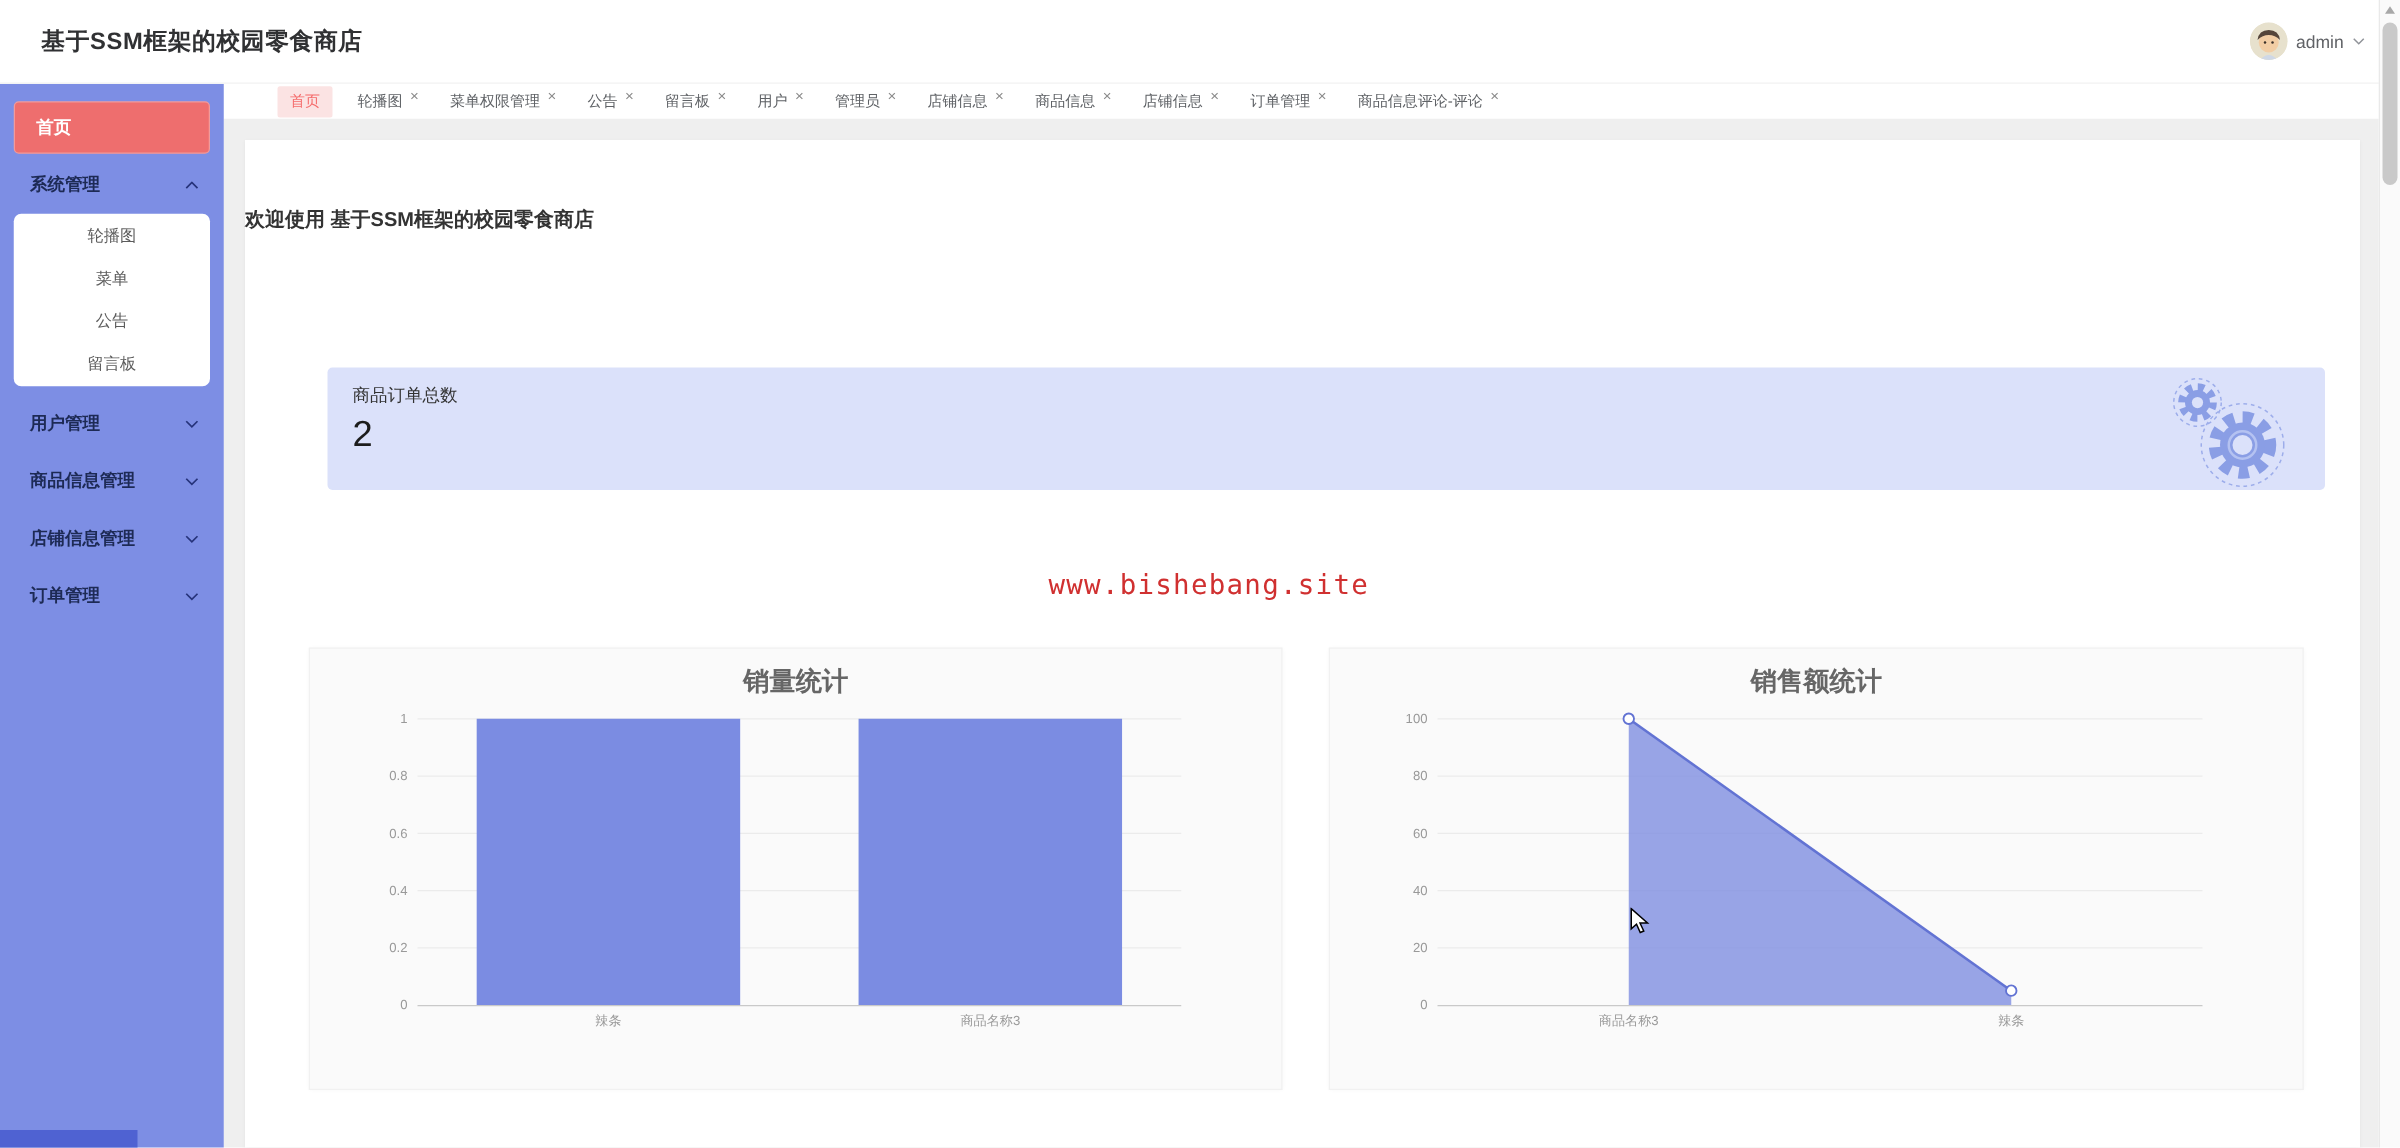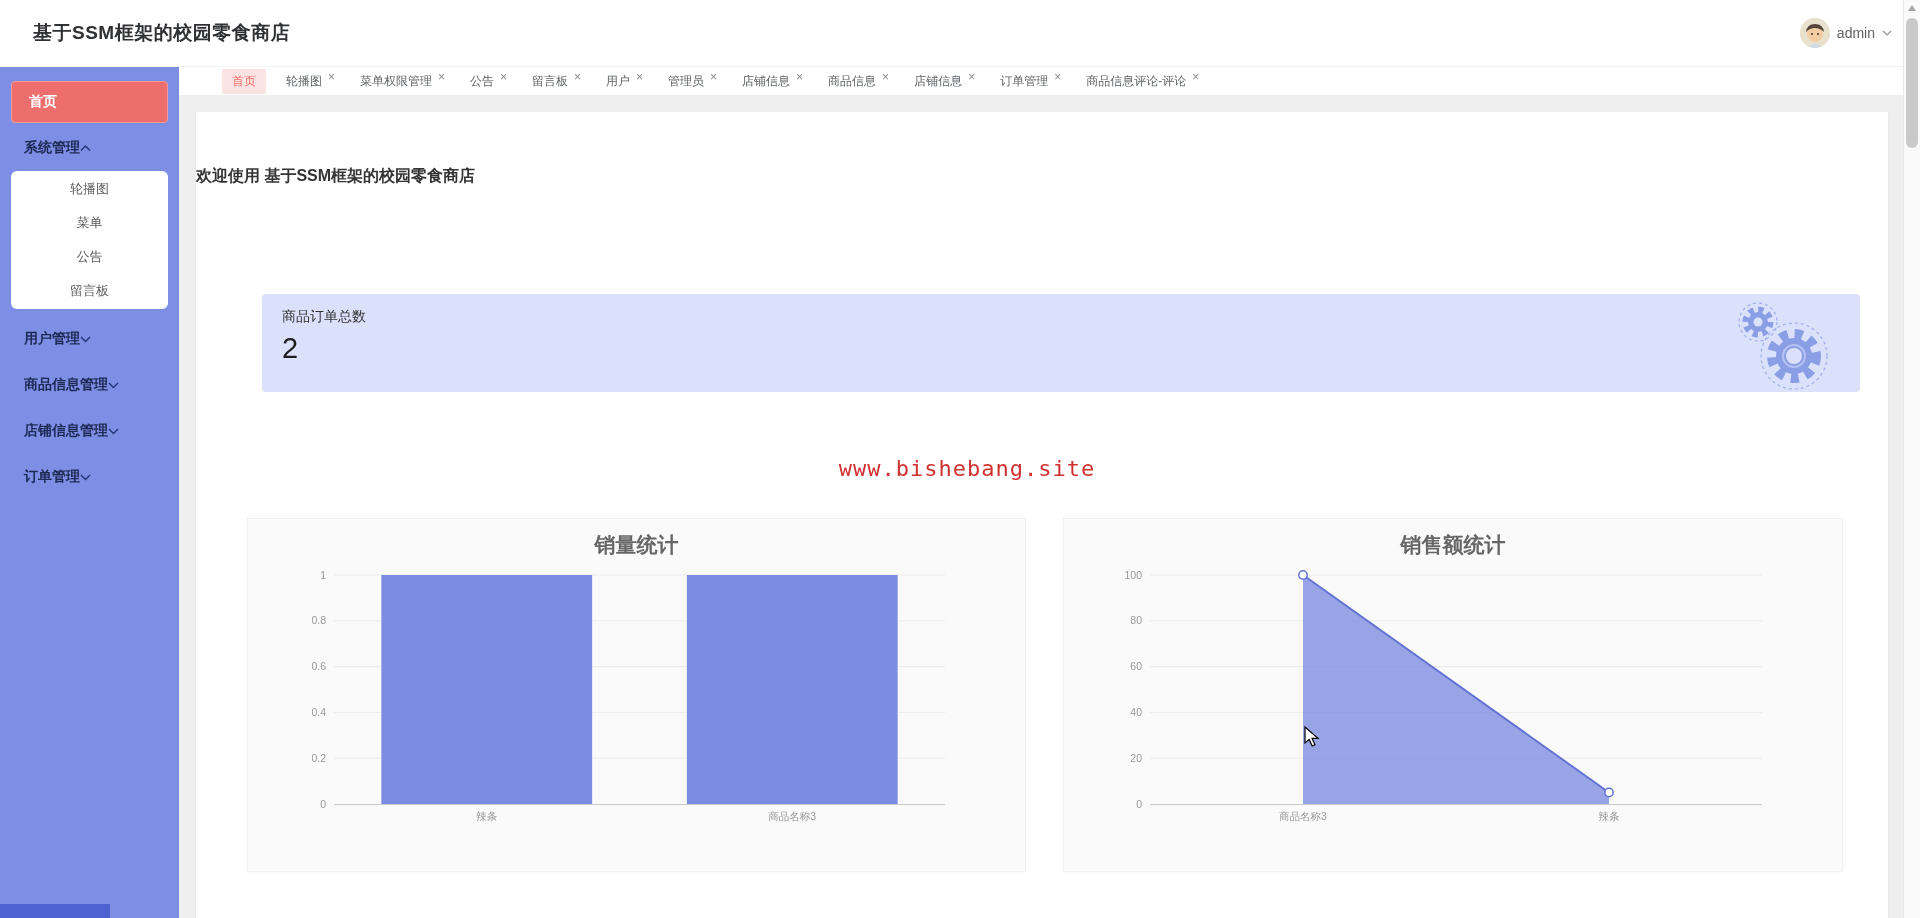--- a/index.html
+++ b/index.html
@@ -15,21 +15,21 @@
   .avatar { width:30px; height:30px; border-radius:50%; background:#e7e1cd; overflow:hidden; }
   .user-name { font-size:14px; color:#606266; }
 
   
   .sidebar { position:absolute; left:0; top:67px; width:179px; height:851px;
     background:#7d8ee4; z-index:4; }
   .side-home { margin:14px 11px 0 11px; height:42px; background:#ee6e6e;
     border:1px solid #f29a9a; border-radius:4px; color:#fff; font-size:14px;
     font-weight:700; display:flex; align-items:center; padding-left:17px; cursor:pointer; }
   .side-group { height:46px; display:flex; align-items:center;
-    padding:4px 20px 0 24px; cursor:pointer; }
+    justify-content:space-between; padding:4px 20px 0 24px; cursor:pointer; }
   .side-group .lbl { font-size:14px; font-weight:700; color:#1d2a55; }
   .side-sub { margin:2px 11px 5px 11px; background:#fff; border-radius:6px; padding:1px 0; }
   .side-sub-item { height:34px; display:flex; align-items:center; justify-content:center;
     font-size:13px; color:#5c5c5c; cursor:pointer; }
   .side-thumb { position:absolute; left:0; bottom:0; width:110px; height:14px; background:#4f62d2; }
 
   
   .tabbar { position:absolute; left:179px; top:67px; width:1724px; height:28px;
     background:#fff; display:flex; align-items:center; padding-left:43px; gap:15px; }
   .tab { font-size:12px; color:#5f6266; display:flex; align-items:center;

